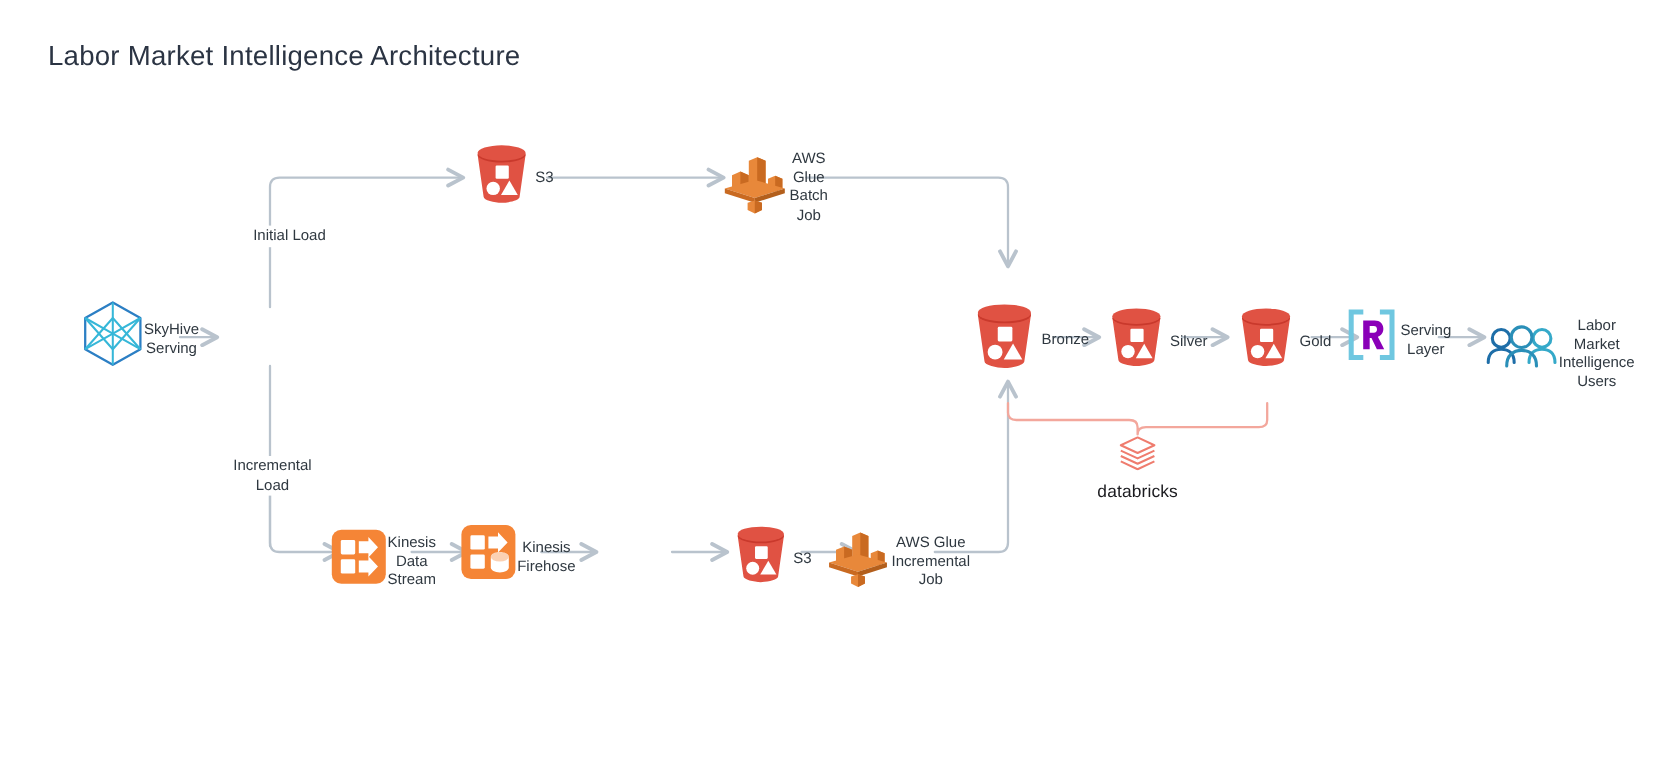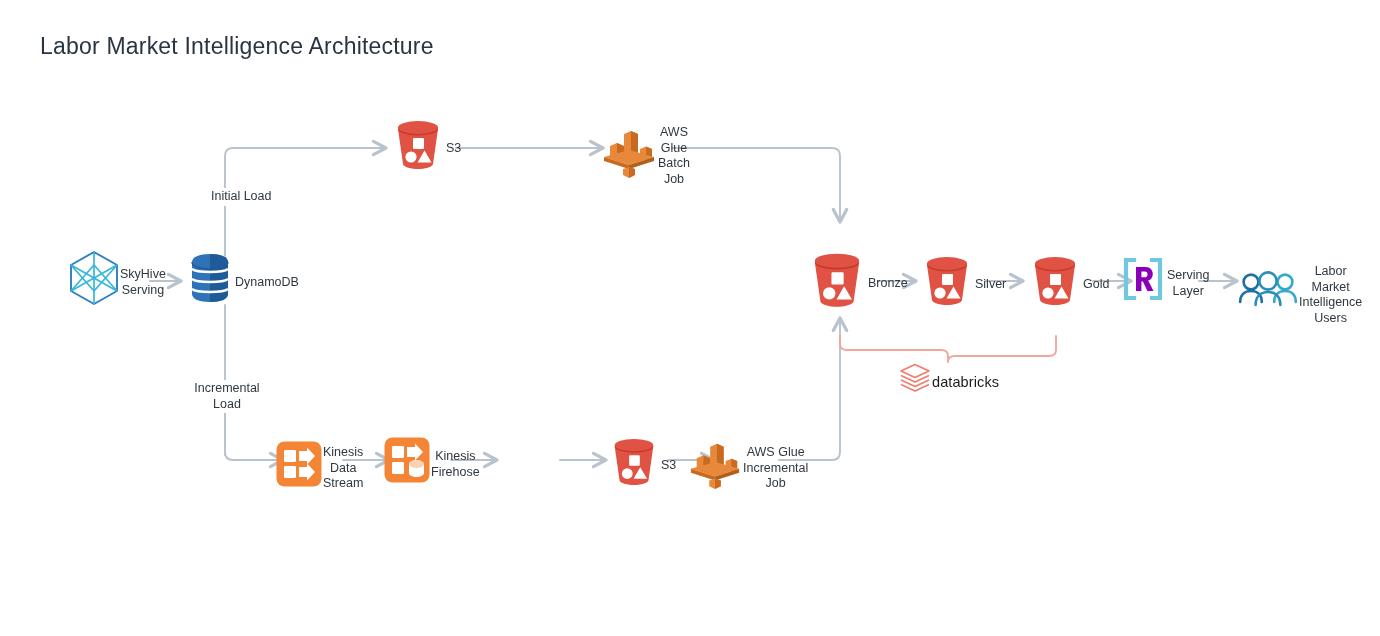--- a/index.html
+++ b/index.html
@@ -22,21 +22,21 @@
     text-align:center;white-space:pre-line;
   }
   
   #wires{position:absolute;left:0;top:0;width:1380px;height:636px;}
   
   .edge-label{
     position:absolute;font-size:12.5px;line-height:15.5px;color:#2f3840;
     text-align:center;white-space:pre-line;background:#fff;padding:1px 3px;
   }
   
-  .dbx{position:absolute;display:flex;flex-direction:row;align-items:center;}
+  .dbx{position:absolute;display:flex;flex-direction:column;align-items:center;}
   .dbx .dbx-word{
     margin-top:5px;font-size:14.5px;color:#1b1b1f;letter-spacing:.1px;font-weight:400;
   }
 </style>
 </head>
 <body>
 
 <div id="canvas">
 
   <div class="page-title">Labor Market Intelligence Architecture</div>
@@ -97,35 +97,20 @@
           <path d="M26,2 L26,28"></path>
           <path d="M3,15 L26,41 L49,15"></path>
           <path d="M3,41 L26,15 L49,41"></path>
         </g>
       </svg>
     </div>
     <div class="cap">SkyHive
 Serving</div>
   </div>
 
-  <div class="node" style="left:185px;top:252px;width:80px;">
-    <div class="glyph">
-      <svg width="50" height="52" viewBox="0 0 50 52">
-        <path d="M7,10 C7,5 14,2 25,2 C36,2 43,5 43,10 L43,42 C43,47 36,50 25,50 C14,50 7,47 7,42 Z" fill="#2e73b8"></path>
-        <path d="M25,2 C36,2 43,5 43,10 L43,42 C43,47 36,50 25,50 Z" fill="#1f5b99"></path>
-        <g fill="none" stroke="#ffffff" stroke-width="2.4">
-          <path d="M7,17 C12,21 38,21 43,17"></path>
-          <path d="M7,27 C12,31 38,31 43,27"></path>
-          <path d="M7,37 C12,41 38,41 43,37"></path>
-        </g>
-        <path d="M7,10 C7,14 14,17 25,17 C36,17 43,14 43,10" fill="none" stroke="#1f5b99" stroke-width="1.4"></path>
-      </svg>
-    </div>
-    <div class="cap">DynamoDB</div>
-  </div>
 
   <div class="node" style="left:390px;top:116px;width:62px;">
     <div class="glyph">
       <svg width="56" height="56" viewBox="0 0 56 56">
         <path d="M8,13 L48,13 L43,48 C43,51 34,53 28,53 C22,53 13,51 13,48 Z" fill="#e05243"></path>
         <ellipse cx="28" cy="13" rx="20" ry="6.4" fill="#c9392c"></ellipse>
         <ellipse cx="28" cy="11.5" rx="20" ry="6.4" fill="#e05243"></ellipse>
         <g fill="#ffffff">
           <rect x="23" y="22" width="11" height="11" rx="1"></rect>
           <circle cx="21" cy="41" r="5.6"></circle>

